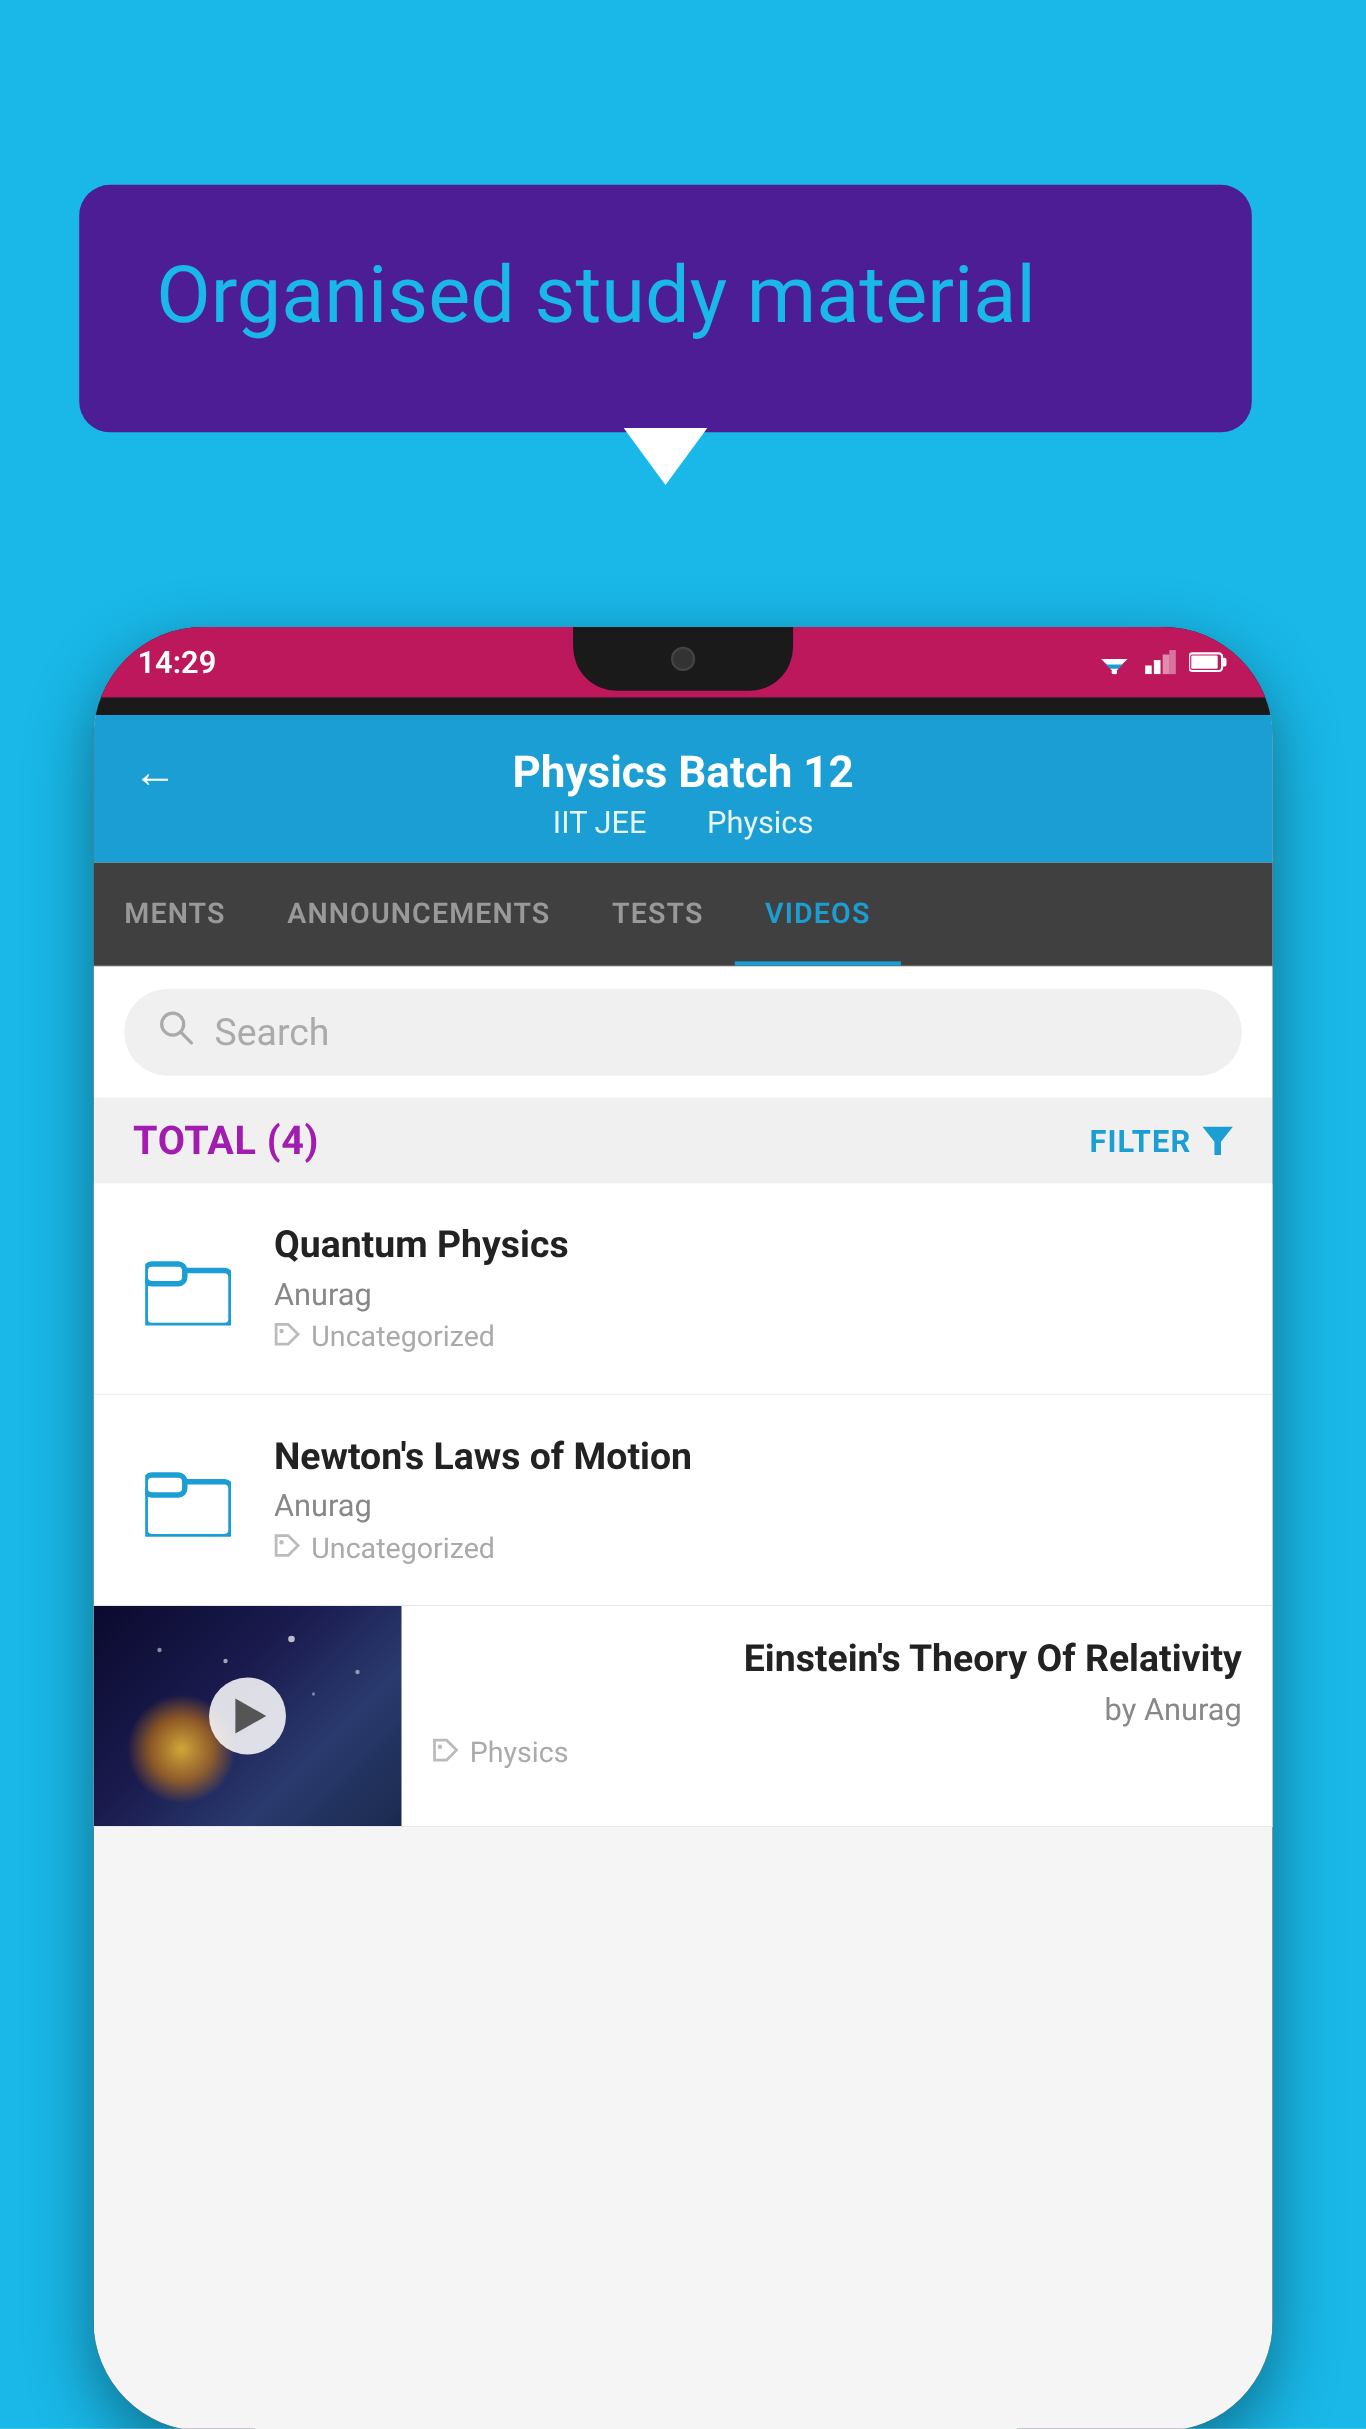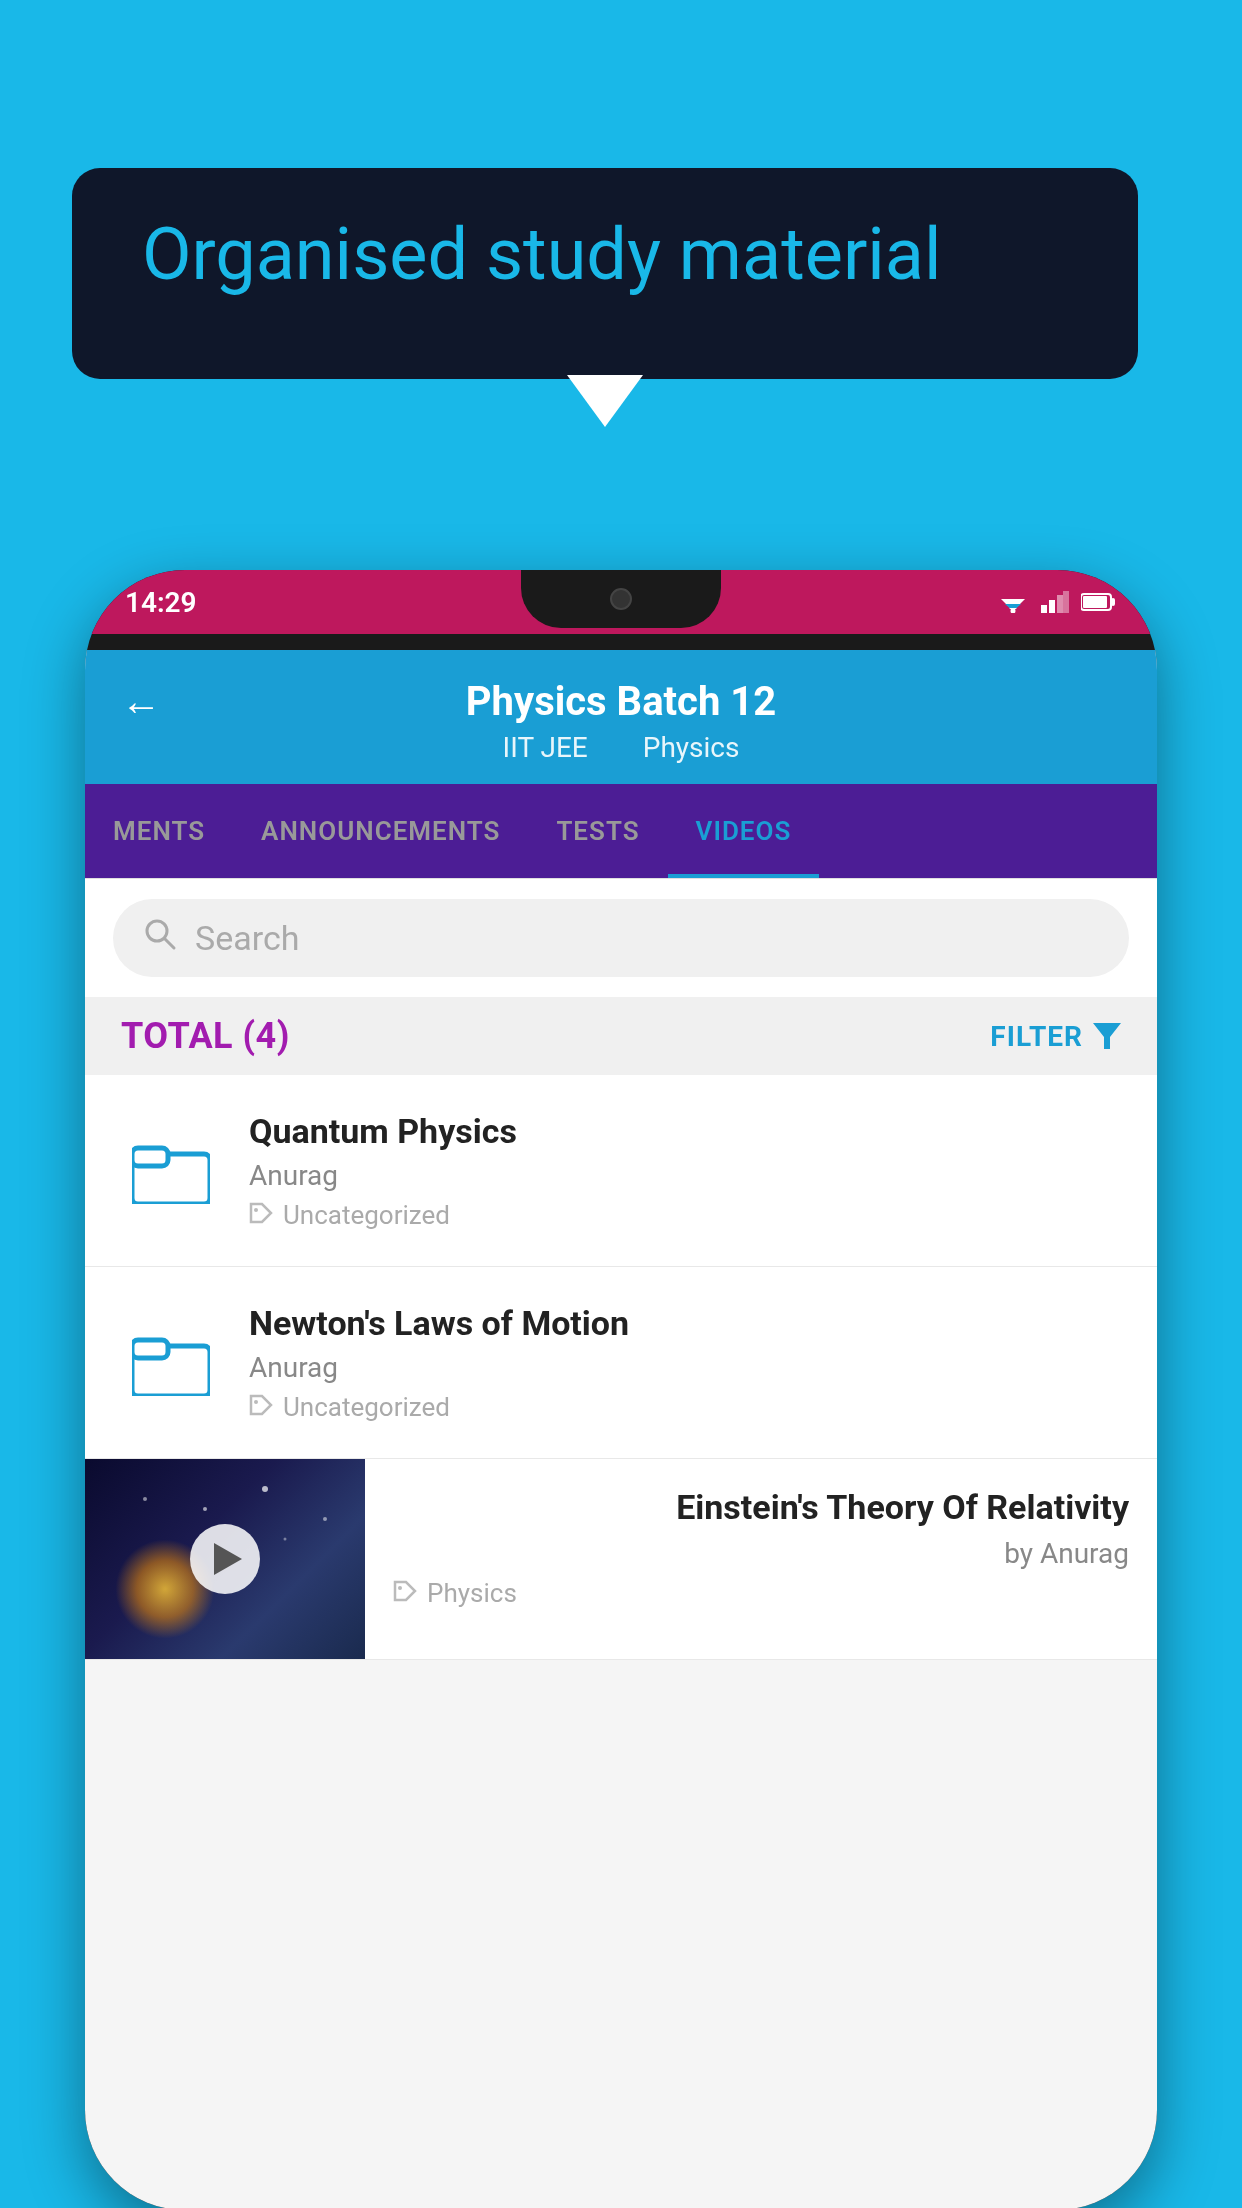--- a/index.html
+++ b/index.html
@@ -12,23 +12,23 @@
       overflow: hidden;
       position: relative;
     }
 
     
     .speech-bubble {
       position: absolute;
       top: 168px;
       left: 72px;
       width: 1066px;
-      background: #0f172a;
+      background: #4c1d95;
       border-radius: 28px;
-      padding: 46px 70px 60px 70px;
+      padding: 60px 70px 60px 70px;
     }
     .speech-bubble::after {
       content: '';
       position: absolute;
       bottom: -48px;
       left: 50%;
       transform: translateX(-50%);
       width: 0;
       height: 0;
       border-left: 38px solid transparent;
@@ -170,21 +170,21 @@
       font-size: 28px;
       text-align: center;
     }
 
     .header-subtitle span {
       margin: 0 12px;
     }
 
     
     .tabs-bar {
-      background: #4c1d95;
+      background: #404040;
       display: flex;
       align-items: flex-start;
       border-bottom: 1px solid #e0e0e0;
       overflow-x: auto;
     }
 
     .tab-item {
       padding: 32px 28px;
       font-size: 26px;
       font-weight: 600;

